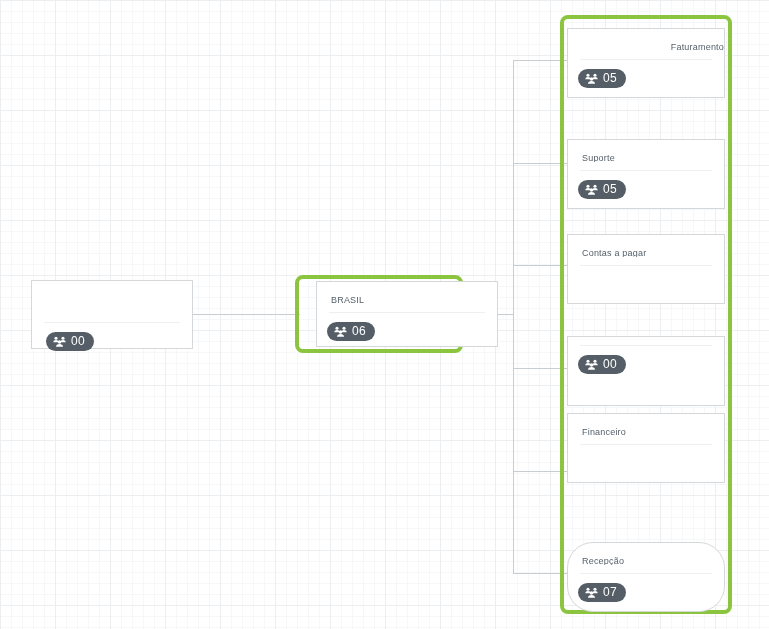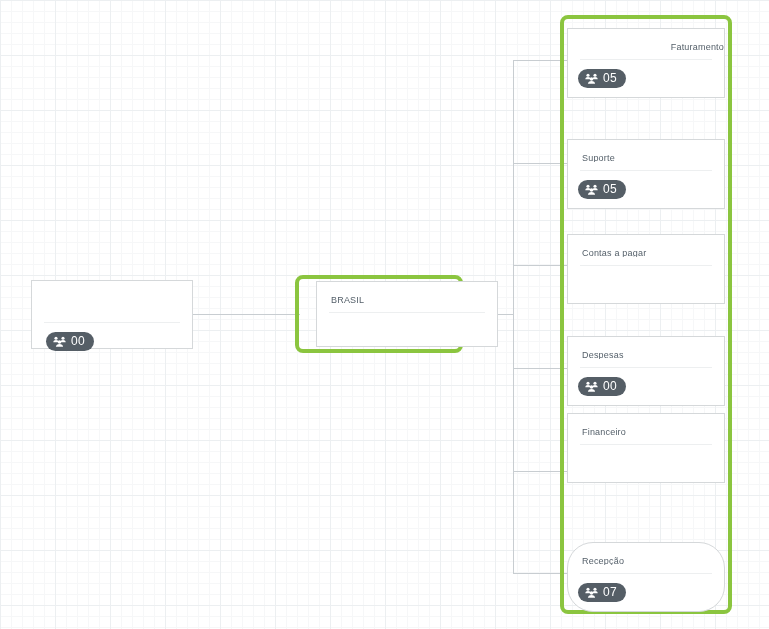--- a/index.html
+++ b/index.html
@@ -162,20 +162,33 @@
           <path d="M5.8 21.6c0-3.6 3.2-5.8 7.2-5.8s7.2 2.2 7.2 5.8z" fill="#ffffff"></path>
         </svg>
         <span class="count">00</span>
       </div>
     </div>
   </div>
 
   <div class="node" id="node-brasil">
     <div class="node-title">BRASIL</div>
     <div class="node-divider"></div>
+    <div class="node-footer">
+      <div class="people-badge">
+        <svg class="people-icon" viewBox="0 0 26 22">
+          <circle cx="6" cy="4.6" r="3.1" fill="#ffffff"></circle>
+          <path d="M0.6 12.4c0-2.8 2.4-4.4 5.4-4.4s5.4 1.6 5.4 4.4z" fill="#ffffff"></path>
+          <circle cx="20" cy="4.6" r="3.1" fill="#ffffff"></circle>
+          <path d="M14.6 12.4c0-2.8 2.4-4.4 5.4-4.4s5.4 1.6 5.4 4.4z" fill="#ffffff"></path>
+          <circle cx="13" cy="11.8" r="3.5" fill="#ffffff"></circle>
+          <path d="M5.8 21.6c0-3.6 3.2-5.8 7.2-5.8s7.2 2.2 7.2 5.8z" fill="#ffffff"></path>
+        </svg>
+        <span class="count">06</span>
+      </div>
+    </div>
   </div>
 
   <div class="node child-node" id="child-0">
     <div class="node-title">Faturamento</div>
     <div class="node-divider"></div>
     <div class="node-footer">
       <div class="people-badge">
         <svg class="people-icon" viewBox="0 0 26 22">
           <circle cx="6" cy="4.6" r="3.1" fill="#ffffff"></circle>
           <path d="M0.6 12.4c0-2.8 2.4-4.4 5.4-4.4s5.4 1.6 5.4 4.4z" fill="#ffffff"></path>
@@ -206,21 +219,20 @@
       </div>
     </div>
   </div>
 
   <div class="node child-node" id="child-2">
     <div class="node-title">Contas a pagar</div>
     <div class="node-divider"></div>
   </div>
 
   <div class="node child-node" id="child-3">
-    <div class="node-title">Despesas</div>
     <div class="node-divider"></div>
     <div class="node-footer">
       <div class="people-badge">
         <svg class="people-icon" viewBox="0 0 26 22">
           <circle cx="6" cy="4.6" r="3.1" fill="#ffffff"></circle>
           <path d="M0.6 12.4c0-2.8 2.4-4.4 5.4-4.4s5.4 1.6 5.4 4.4z" fill="#ffffff"></path>
           <circle cx="20" cy="4.6" r="3.1" fill="#ffffff"></circle>
           <path d="M14.6 12.4c0-2.8 2.4-4.4 5.4-4.4s5.4 1.6 5.4 4.4z" fill="#ffffff"></path>
           <circle cx="13" cy="11.8" r="3.5" fill="#ffffff"></circle>
           <path d="M5.8 21.6c0-3.6 3.2-5.8 7.2-5.8s7.2 2.2 7.2 5.8z" fill="#ffffff"></path>

